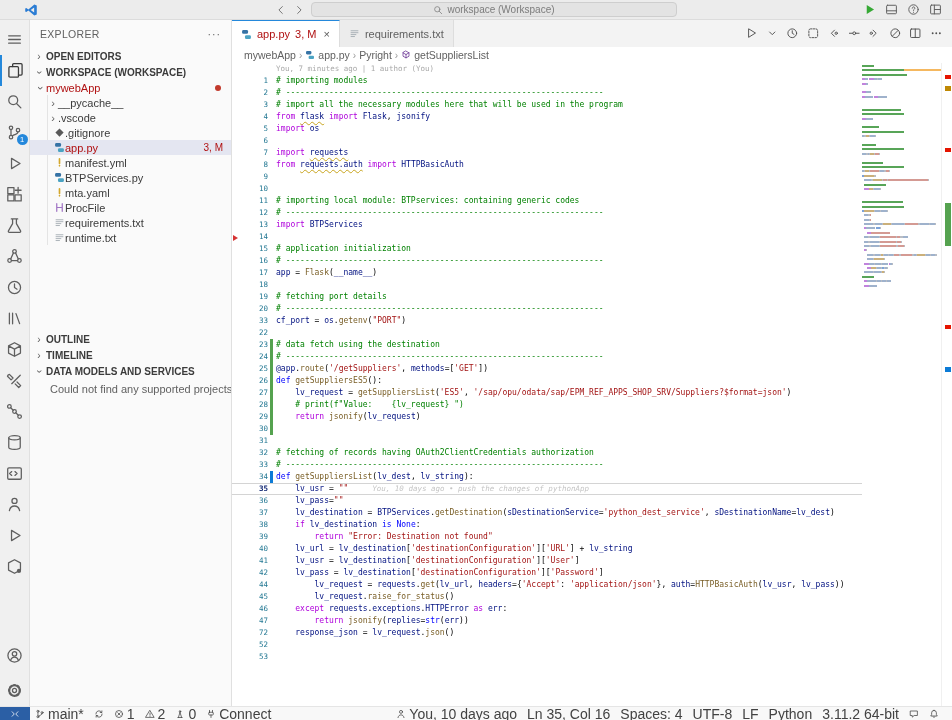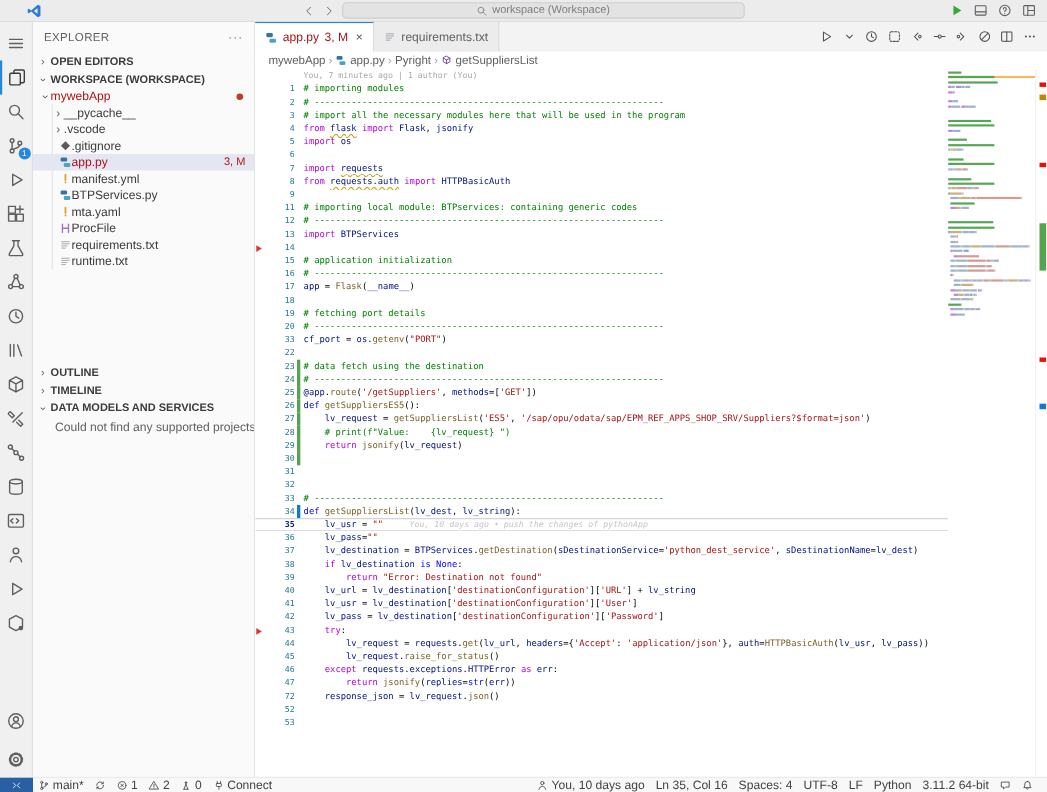--- a/index.html
+++ b/index.html
@@ -92,21 +92,21 @@
   
   .minimap { position:absolute; top:2px; left:630px; width:79px; bottom:0; }
   .mrow { height:2px; margin-bottom:2.4px; display:flex; }
   .mrow b { height:2px; display:block; }
   .mrow.hl { background:#f5b860; }
   .ruler { position:absolute; right:0; top:0; width:11px; bottom:0; border-left:1px solid #f0f0f0; }
   .rmark { position:absolute; left:3px; width:6px; }
 
   
   .statusbar { height:14px; background:#f8f8f8; border-top:1px solid #e5e5e5;
-    display:flex; align-items:center; font-size:11px; color:#424242;text-align:right; }
+    display:flex; align-items:center; font-size:14px; color:#424242;text-align:right; }
   .sb-left, .sb-right { display:flex; align-items:center; height:100%; }
   .sb-right { margin-left:auto; padding-right:8px; }
   .sbitem { display:flex; align-items:center; gap:3px; padding:0 5px; height:100%; }
   .sbitem .icn { width:10px; height:10px; }
   .sbitem.remote { background:#2b5fa5; color:#fff; width:30px; justify-content:center; }
 </style>
 </head>
 <body>
 
 <div class="titlebar">
@@ -709,20 +709,26 @@
             <span class="ctext"><span class="tk-k">from </span><span class="tk-w">requests.auth</span><span class="tk-p"> </span><span class="tk-k">import </span><span class="tk-v">HTTPBasicAuth</span></span>
           </div>
           <div class="cl">
             <span class="g1"></span>
             <span class="num">9</span>
             <span class="gbar"></span>
             <span class="ctext"></span>
           </div>
           <div class="cl">
             <span class="g1"></span>
+            <span class="num">10</span>
+            <span class="gbar"></span>
+            <span class="ctext"></span>
+          </div>
+          <div class="cl">
+            <span class="g1"></span>
             <span class="num">11</span>
             <span class="gbar"></span>
             <span class="ctext"><span class="tk-c"># importing local module: BTPservices: containing generic codes</span></span>
           </div>
           <div class="cl">
             <span class="g1"></span>
             <span class="num">12</span>
             <span class="gbar"></span>
             <span class="ctext"><span class="tk-c"># ------------------------------------------------------------------</span></span>
           </div>
@@ -855,20 +861,21 @@
           <div class="cl">
             <span class="g1"></span>
             <span class="num">31</span>
             <span class="gbar"></span>
             <span class="ctext"></span>
           </div>
           <div class="cl">
             <span class="g1"></span>
             <span class="num">32</span>
             <span class="gbar"></span>
+            <span class="ctext"><span class="tk-c"># fetching of records having OAuth2ClientCredentials authorization</span></span>
           </div>
           <div class="cl">
             <span class="g1"></span>
             <span class="num">33</span>
             <span class="gbar"></span>
             <span class="ctext"><span class="tk-c"># ------------------------------------------------------------------</span></span>
           </div>
           <div class="cl">
             <span class="g1"></span>
             <span class="num">34</span>
@@ -918,28 +925,20 @@
             <span class="g1"></span>
             <span class="num">41</span>
             <span class="gbar"></span>
             <span class="ctext"><span class="tk-p">    </span><span class="tk-v">lv_usr</span><span class="tk-p"> = </span><span class="tk-v">lv_destination</span><span class="tk-p">[</span><span class="tk-s">'destinationConfiguration'</span><span class="tk-p">][</span><span class="tk-s">'User'</span><span class="tk-p">]</span></span>
           </div>
           <div class="cl">
             <span class="g1"></span>
             <span class="num">42</span>
             <span class="gbar"></span>
             <span class="ctext"><span class="tk-p">    </span><span class="tk-v">lv_pass</span><span class="tk-p"> = </span><span class="tk-v">lv_destination</span><span class="tk-p">[</span><span class="tk-s">'destinationConfiguration'</span><span class="tk-p">][</span><span class="tk-s">'Password'</span><span class="tk-p">]</span></span>
-          </div>
-          <div class="cl">
-            <span class="g1">
-              <i class="redmark"></i>
-            </span>
-            <span class="num">43</span>
-            <span class="gbar"></span>
-            <span class="ctext"><span class="tk-p">    </span><span class="tk-k">try</span><span class="tk-p">:</span></span>
           </div>
           <div class="cl">
             <span class="g1"></span>
             <span class="num">44</span>
             <span class="gbar"></span>
             <span class="ctext"><span class="tk-p">        </span><span class="tk-v">lv_request</span><span class="tk-p"> = </span><span class="tk-v">requests</span><span class="tk-p">.</span><span class="tk-f">get</span><span class="tk-p">(</span><span class="tk-v">lv_url</span><span class="tk-p">, </span><span class="tk-v">headers</span><span class="tk-p">={</span><span class="tk-s">'Accept'</span><span class="tk-p">: </span><span class="tk-s">'application/json'</span><span class="tk-p">}, </span><span class="tk-v">auth</span><span class="tk-p">=</span><span class="tk-f">HTTPBasicAuth</span><span class="tk-p">(</span><span class="tk-v">lv_usr</span><span class="tk-p">, </span><span class="tk-v">lv_pass</span><span class="tk-p">))</span></span>
           </div>
           <div class="cl">
             <span class="g1"></span>
             <span class="num">45</span>

